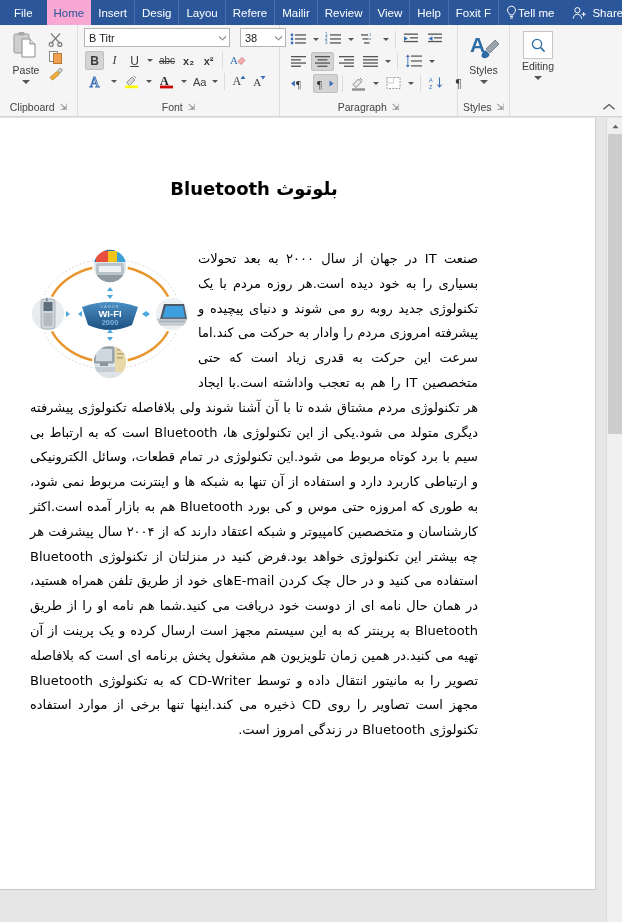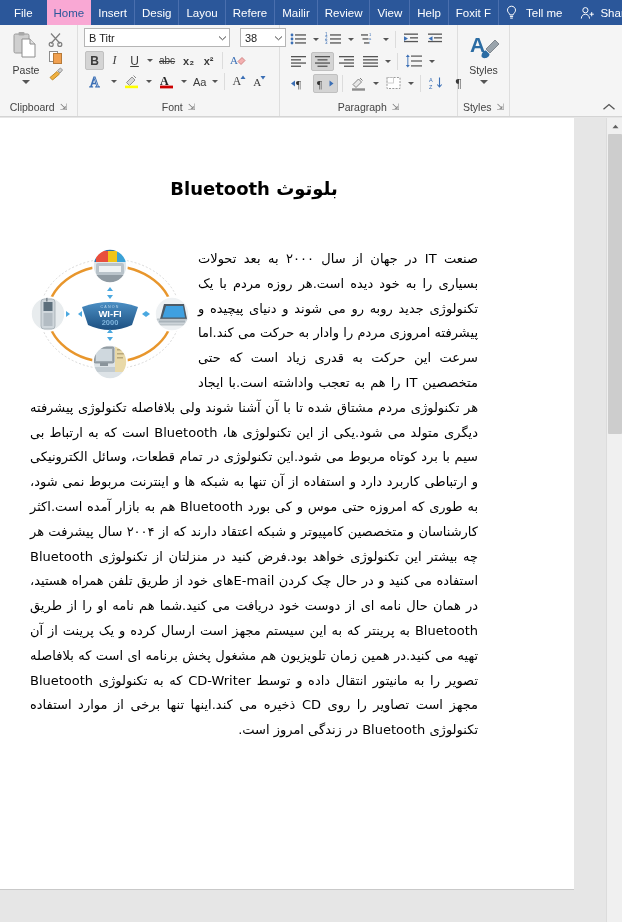--- a/index.html
+++ b/index.html
@@ -36,21 +36,21 @@
     color: #2b579a;
     border-right: none;
   }
   .tab-right {
     display: flex; align-items: center;
     margin-left: auto;
     padding-right: 6px;
     gap: 0px;
   }
   .tellme {
-    display: flex; align-items: center; gap: 8px;
+    display: flex; align-items: center; 
     padding: 0 10px 0 6px;
     white-space: nowrap;
     text-align: right;
   }
   .sharebtn {
     display: flex; align-items: center; gap: 5px;
     padding: 0 8px;
     white-space: nowrap;
     cursor: pointer;
   }
@@ -134,21 +134,21 @@
   .bigbtn .lbl { font-size: 10.5px; margin-top: 1px; }
   .editbox { width: 30px; height: 28px; border: 1px solid #c6c6c6; background: #fff; display: flex; align-items: center; justify-content: center; }
   .collapse-ribbon {
     position: absolute; right: 6px; bottom: 3px;
     cursor: pointer;
   }
 
   
   .docarea {
     position: absolute; left: 0; top: 118px;
-    width: 574px; height: 804px;
+    width: 622px; height: 804px;
     background: #e6e6e6;
     overflow: hidden;
   }
   .page {
     position: absolute; left: 0; top: 0;
     width: 596px; height: 772px;
     background: #ffffff;
     border-right: 1px solid #d0d0d0;
     border-bottom: 1px solid #c9c9c9;
   }
@@ -548,20 +548,32 @@
         <div class="tri-dn"></div>
       </div>
     </div>
     <div class="group-label">
       <span>Styles</span>
       <span class="dlg">⇲</span>
     </div>
   </div>
 
   <div class="group g-editing">
+    <div class="group-body">
+      <div class="bigbtn">
+        <div class="editbox">
+          <svg width="17" height="17" viewBox="0 0 17 17">
+            <circle cx="7" cy="7" r="4.6" fill="none" stroke="#2b6ca3" stroke-width="1.3"></circle>
+            <path d="M10.4 10.4l4.2 4.2" stroke="#2b6ca3" stroke-width="1.5"></path>
+          </svg>
+        </div>
+        <span class="lbl">Editing</span>
+        <div class="tri-dn"></div>
+      </div>
+    </div>
     <div class="group-label"></div>
   </div>
 
   <div class="collapse-ribbon">
     <svg width="14" height="8" viewBox="0 0 14 8">
       <path d="M1.5 6.2L7 1.5l5.5 4.7" fill="none" stroke="#555" stroke-width="1.3"></path>
     </svg>
   </div>
 </div>
 

